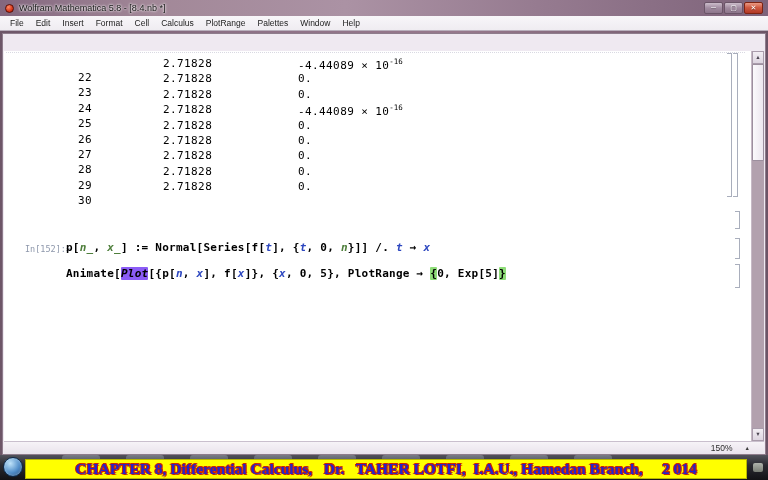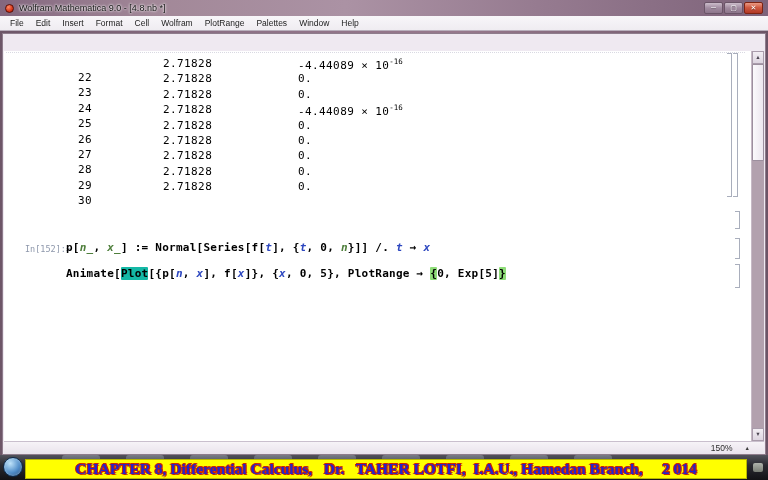--- a/index.html
+++ b/index.html
@@ -69,21 +69,21 @@
   
   .icell { position:absolute; left:0; right:20px; height:17px; }
   .cell1 { top:162px; } .cell2 { top:190px; } .cell3 { top:216px; }
   .in-label { position:absolute; left:19px; top:3px; font-family:"DejaVu Sans Mono", monospace;
     font-size:8.5px; color:#8d97ab; white-space:pre; }
   .code { position:absolute; left:60px; top:0; font-family:"DejaVu Sans Mono", monospace;
     font-size:11px; font-weight:bold; letter-spacing:0.25px; white-space:pre; color:#000; }
   .seg-k { color:#000; }
   .seg-p { color:#4f7f3c; font-style:italic; }
   .seg-s { color:#2e48c0; font-style:italic; }
-  .seg-hl { color:#000; background:#14b8a6; border-radius:1px; }
+  .seg-hl { color:#000; background:#8b5cf6; border-radius:1px;font-style:italic; }
   .seg-hb { color:#000; background:#8edd78; border-radius:1px; }
 
   
   .vscroll { position:absolute; top:0; right:0; width:13px; bottom:0;
     background:#b2a1ae; border-left:1px solid #c6bac6; }
   .sbtn { position:absolute; left:0; right:0; height:13px; background:linear-gradient(#f2eef3,#ddd5e0);
     border:1px solid #a99cab; font-size:5.5px; color:#4a4450; text-align:center; line-height:11px; }
   .sbtn.up { top:0; } .sbtn.down { bottom:0; }
   .sthumb { position:absolute; left:0; right:0; top:13px; height:97px;
     background:linear-gradient(90deg,#fbfafc,#ece7ef); border:1px solid #9c8f9e; border-radius:1px; }
@@ -110,35 +110,35 @@
     font-weight:bold; font-size:15.5px; color:#2424cc; white-space:pre;
     text-shadow:1px 1px 0 #cc2200, -1px 0 0 #cc2200, 0 -1px 0 #cc2200, 1px -1px 0 #cc2200; }
   .tray-chip { position:absolute; right:5px; top:8px; width:10px; height:9px; border-radius:2px;
     background:linear-gradient(#cfd4c9,#8e9488); opacity:.8; }
 </style>
 </head>
 <body>
 
 <div class="main-title">
   <span class="m-icon"></span>
-  <span class="main-title-text">Wolfram Mathematica 9.0 - [4.8.nb *]</span>
+  <span class="main-title-text">Wolfram Mathematica 5.8 - [8.4.nb *]</span>
   <span class="win-controls">
     <span class="wbtn">─</span>
     <span class="wbtn">▢</span>
     <span class="wbtn close">✕</span>
   </span>
 </div>
 
 <div class="menu-bar">
     <span class="menu-item">File</span>
     <span class="menu-item">Edit</span>
     <span class="menu-item">Insert</span>
     <span class="menu-item">Format</span>
     <span class="menu-item">Cell</span>
-    <span class="menu-item">Wolfram</span>
+    <span class="menu-item">Calculus</span>
     <span class="menu-item">PlotRange</span>
     <span class="menu-item">Palettes</span>
     <span class="menu-item">Window</span>
     <span class="menu-item">Help</span>
   </div>
 
 <div class="mdi">
   <div class="nb-window">
 
 

